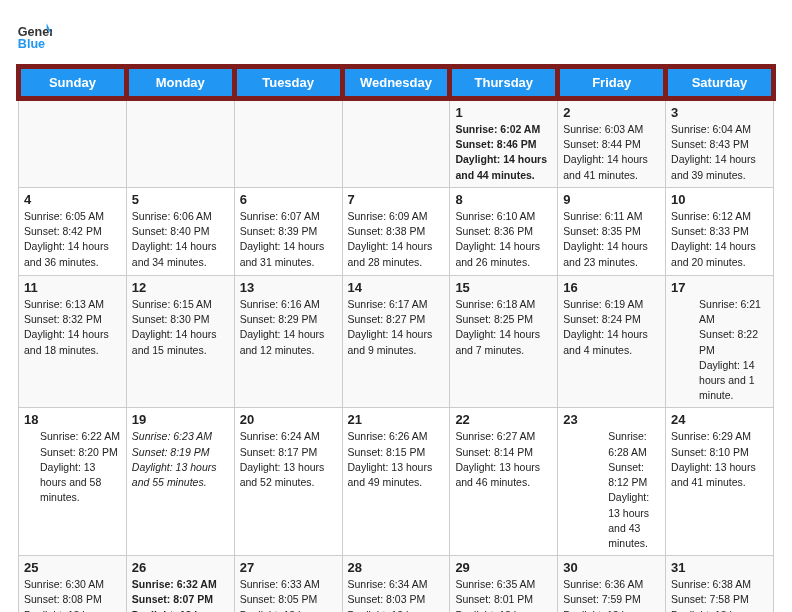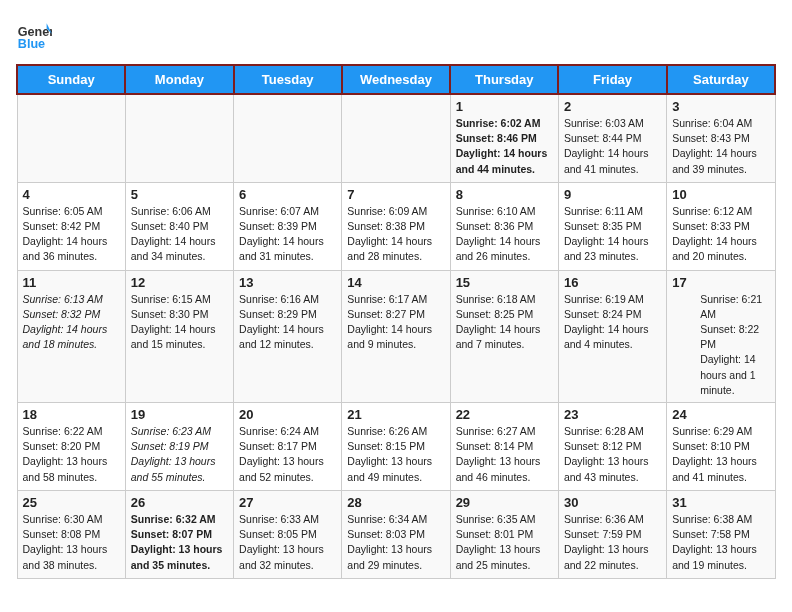--- a/index.html
+++ b/index.html
@@ -43,21 +43,21 @@
       border-collapse: collapse;
       table-layout: fixed;
     }
     thead th {
       background: #2196F3;
       color: #fff;
       font-size: 13px;
       font-weight: bold;
       padding: 6px 4px;
       text-align: center;
-      border: 2px solid #7f1d1d;
+      border: 5px solid #7f1d1d;
     }
     tbody td {
       border: 1px solid #ccc;
       vertical-align: top;
       padding: 4px 5px;
       font-size: 10.5px;
       color: #222;
       height: 88px;
       background: #fff;
     }
@@ -171,21 +171,21 @@
         <td>
           <span class="day-num">10</span>
           <div style="white-space: pre-line; line-height: 1.45;">Sunrise: 6:12 AM
 Sunset: 8:33 PM
 Daylight: 14 hours and 20 minutes.</div>
         </td>
       </tr>
       <tr>
         <td>
           <span class="day-num">11</span>
-          <div style="white-space: pre-line; line-height: 1.45; font-style: italic;">Sunrise: 6:13 AM
+          <div style="white-space: pre-line; line-height: 1.45;">Sunrise: 6:13 AM
 Sunset: 8:32 PM
 Daylight: 14 hours and 18 minutes.</div>
         </td>
         <td>
           <span class="day-num">12</span>
           <div style="white-space: pre-line; line-height: 1.45;">Sunrise: 6:15 AM
 Sunset: 8:30 PM
 Daylight: 14 hours and 15 minutes.</div>
         </td>
         <td>
@@ -215,21 +215,21 @@
         <td>
           <span class="day-num">17</span>
           <div style="white-space: pre-line; line-height: 1.45; margin-left: 28px;">Sunrise: 6:21 AM
 Sunset: 8:22 PM
 Daylight: 14 hours and 1 minute.</div>
         </td>
       </tr>
       <tr>
         <td>
           <span class="day-num">18</span>
-          <div style="white-space: pre-line; line-height: 1.45;">Sunrise: 6:22 AM
+          <div style="white-space: pre-line; line-height: 1.45; margin-left: 16px;">Sunrise: 6:22 AM
 Sunset: 8:20 PM
 Daylight: 13 hours and 58 minutes.</div>
         </td>
         <td>
           <span class="day-num">19</span>
           <div style="white-space: pre-line; line-height: 1.45; font-style: italic;">Sunrise: 6:23 AM
 Sunset: 8:19 PM
 Daylight: 13 hours and 55 minutes.</div>
         </td>
         <td>
@@ -245,21 +245,21 @@
 Daylight: 13 hours and 49 minutes.</div>
         </td>
         <td>
           <span class="day-num">22</span>
           <div style="white-space: pre-line; line-height: 1.45;">Sunrise: 6:27 AM
 Sunset: 8:14 PM
 Daylight: 13 hours and 46 minutes.</div>
         </td>
         <td>
           <span class="day-num">23</span>
-          <div style="white-space: pre-line; line-height: 1.45;">Sunrise: 6:28 AM
+          <div style="white-space: pre-line; line-height: 1.45; margin-left: 45px;">Sunrise: 6:28 AM
 Sunset: 8:12 PM
 Daylight: 13 hours and 43 minutes.</div>
         </td>
         <td>
           <span class="day-num">24</span>
           <div style="white-space: pre-line; line-height: 1.45;">Sunrise: 6:29 AM
 Sunset: 8:10 PM
 Daylight: 13 hours and 41 minutes.</div>
         </td>
       </tr>

